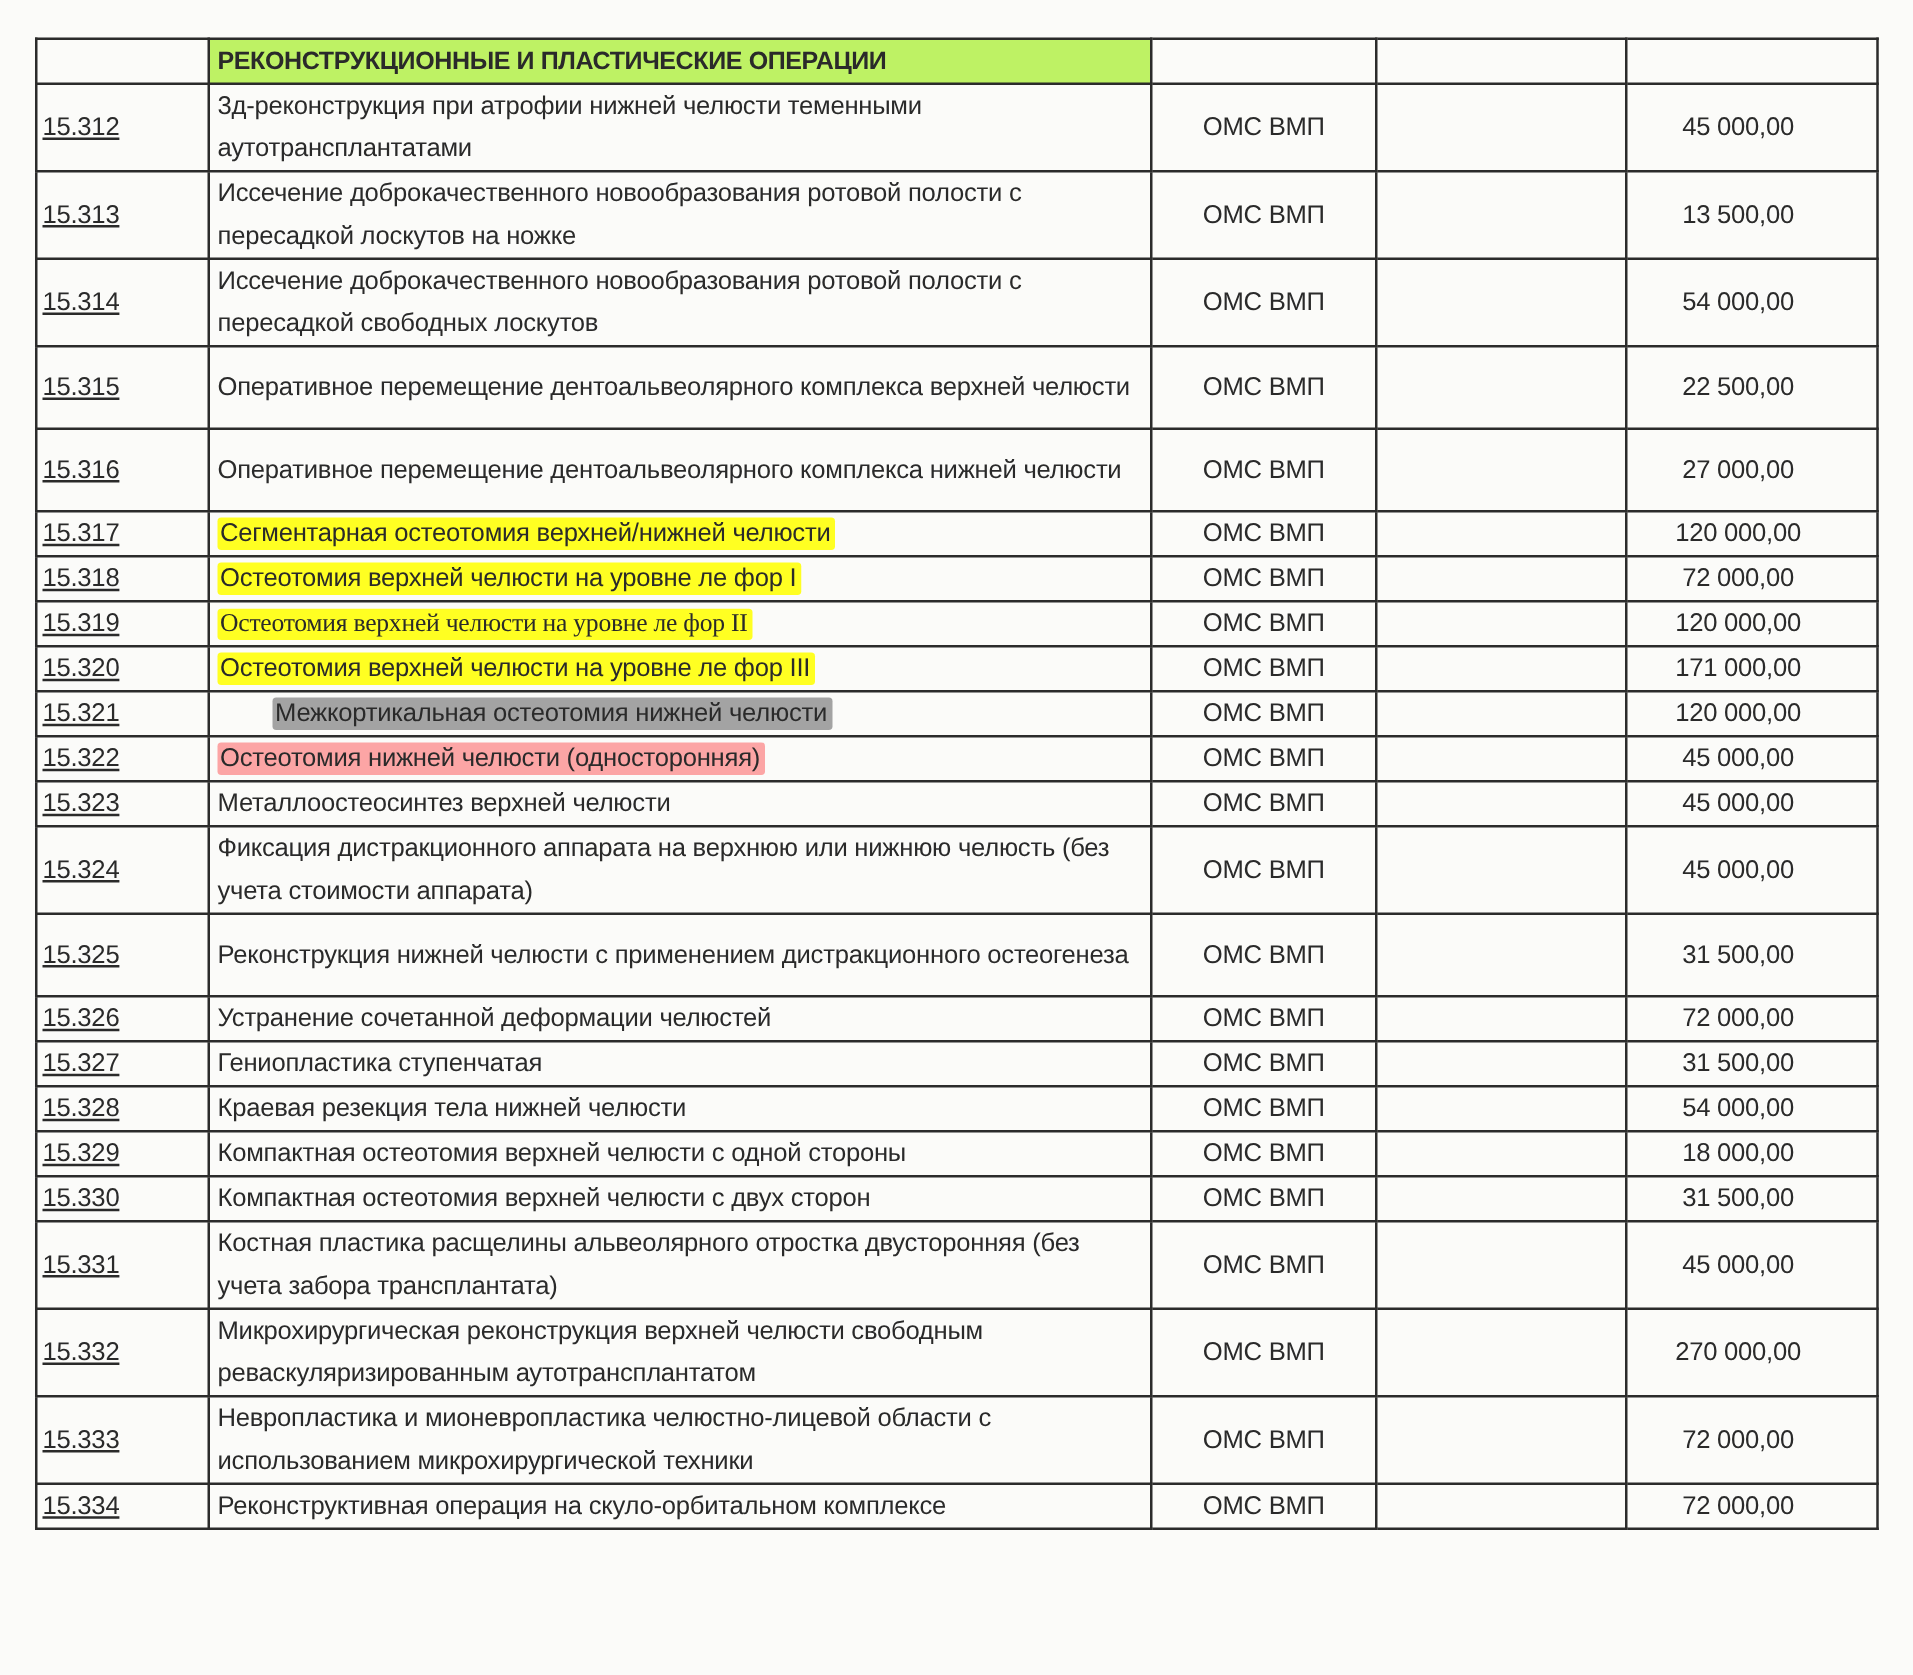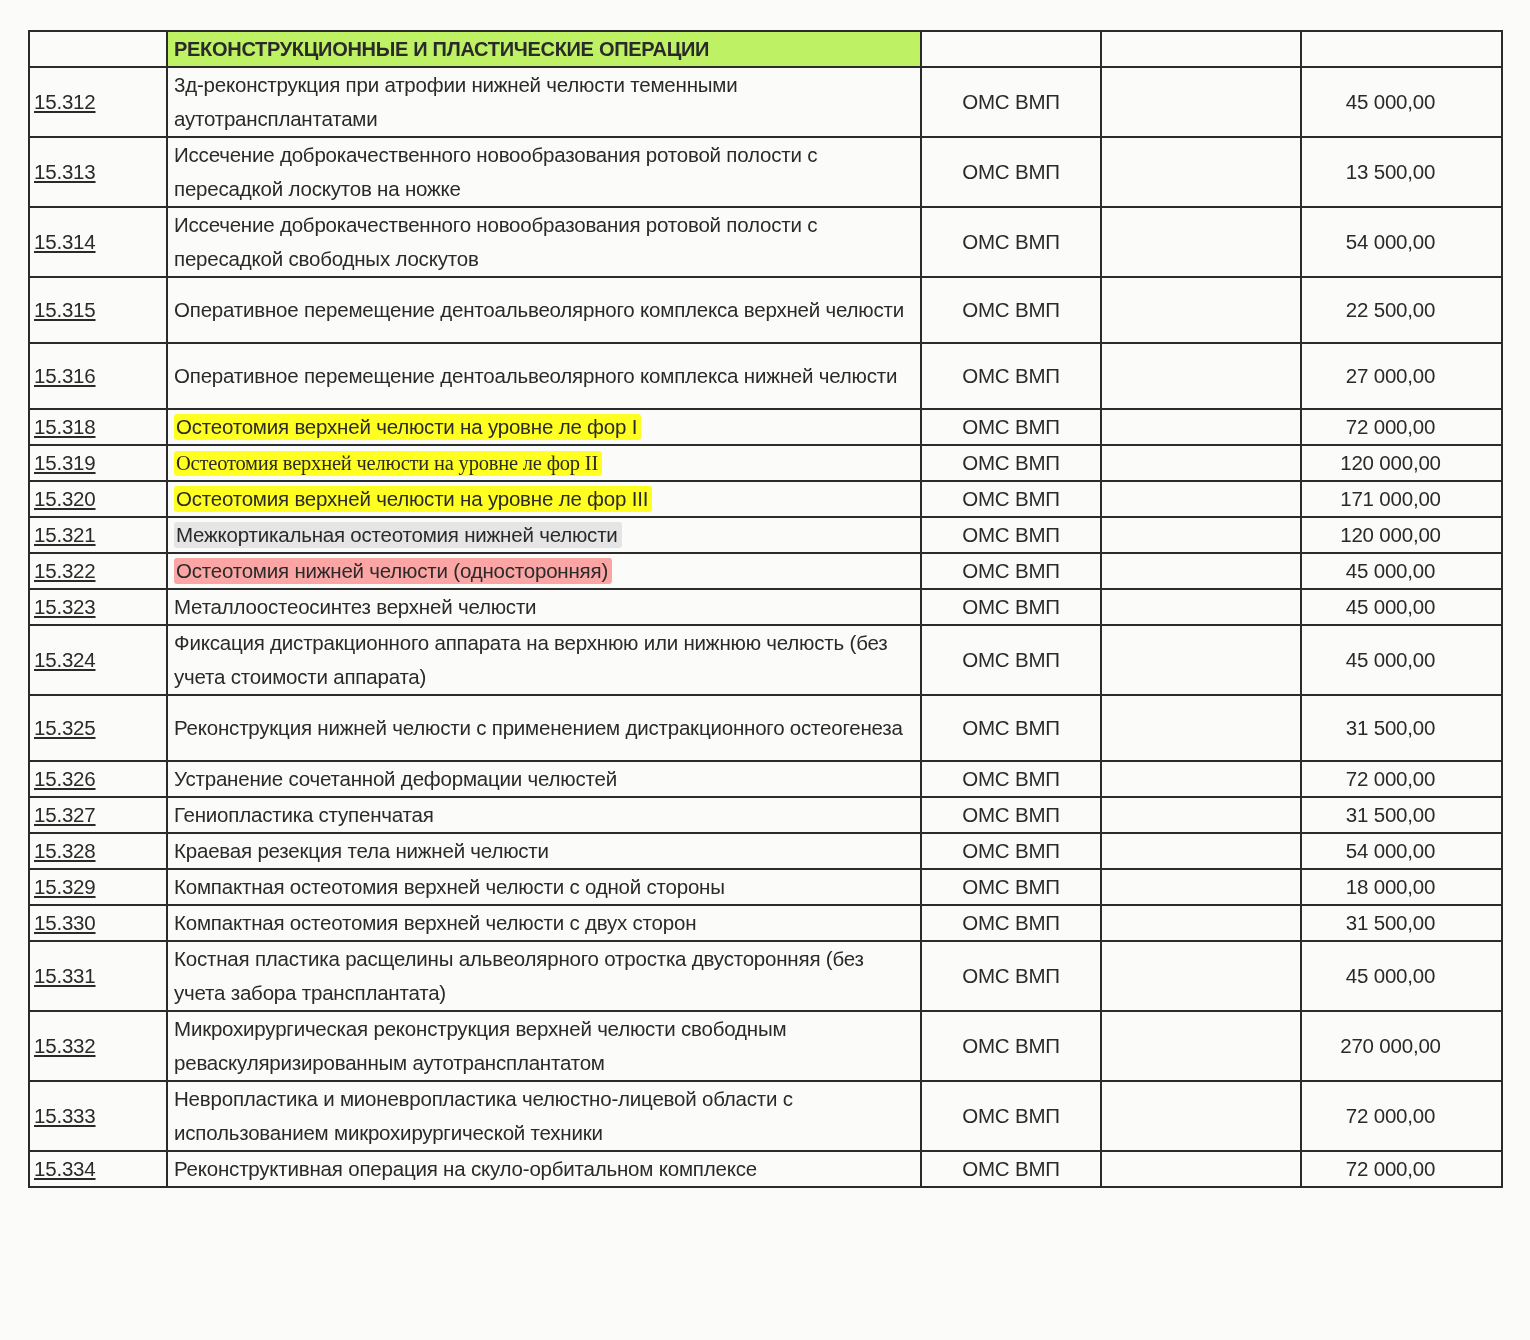--- a/index.html
+++ b/index.html
@@ -95,20 +95,27 @@
         <td class="price">22 500,00</td>
       </tr>
       <tr class="two-line">
         <td class="code">15.316</td>
         <td class="name">Оперативное перемещение дентоальвеолярного комплекса нижней челюсти</td>
         <td class="fund">ОМС ВМП</td>
         <td class="note"></td>
         <td class="price">27 000,00</td>
       </tr>
       <tr class="one-line">
+        <td class="code">15.317</td>
+        <td class="name"><span class="hl" style="background: rgb(255, 255, 34);">Сегментарная остеотомия верхней/нижней челюсти</span></td>
+        <td class="fund">ОМС ВМП</td>
+        <td class="note"></td>
+        <td class="price">120 000,00</td>
+      </tr>
+      <tr class="one-line">
         <td class="code">15.318</td>
         <td class="name"><span class="hl" style="background: rgb(255, 255, 34);">Остеотомия верхней челюсти на уровне ле фор I</span></td>
         <td class="fund">ОМС ВМП</td>
         <td class="note"></td>
         <td class="price">72 000,00</td>
       </tr>
       <tr class="one-line">
         <td class="code">15.319</td>
         <td class="name"><span class="hl" style="background: rgb(255, 255, 34); font-family: Liberation Serif, serif;">Остеотомия верхней челюсти на уровне ле фор II</span></td>
         <td class="fund">ОМС ВМП</td>
@@ -117,21 +124,21 @@
       </tr>
       <tr class="one-line">
         <td class="code">15.320</td>
         <td class="name"><span class="hl" style="background: rgb(255, 255, 34);">Остеотомия верхней челюсти на уровне ле фор III</span></td>
         <td class="fund">ОМС ВМП</td>
         <td class="note"></td>
         <td class="price">171 000,00</td>
       </tr>
       <tr class="one-line">
         <td class="code">15.321</td>
-        <td class="name"><span class="hl" style="background: #e5e5e5;">Межкортикальная остеотомия нижней челюсти</span></td>
+        <td class="name"><span class="hl" style="background: #a3a3a3; margin-left: 44px;">Межкортикальная остеотомия нижней челюсти</span></td>
         <td class="fund">ОМС ВМП</td>
         <td class="note"></td>
         <td class="price">120 000,00</td>
       </tr>
       <tr class="one-line">
         <td class="code">15.322</td>
         <td class="name"><span class="hl" style="background: #fca5a5;">Остеотомия нижней челюсти (односторонняя)</span></td>
         <td class="fund">ОМС ВМП</td>
         <td class="note"></td>
         <td class="price">45 000,00</td>

